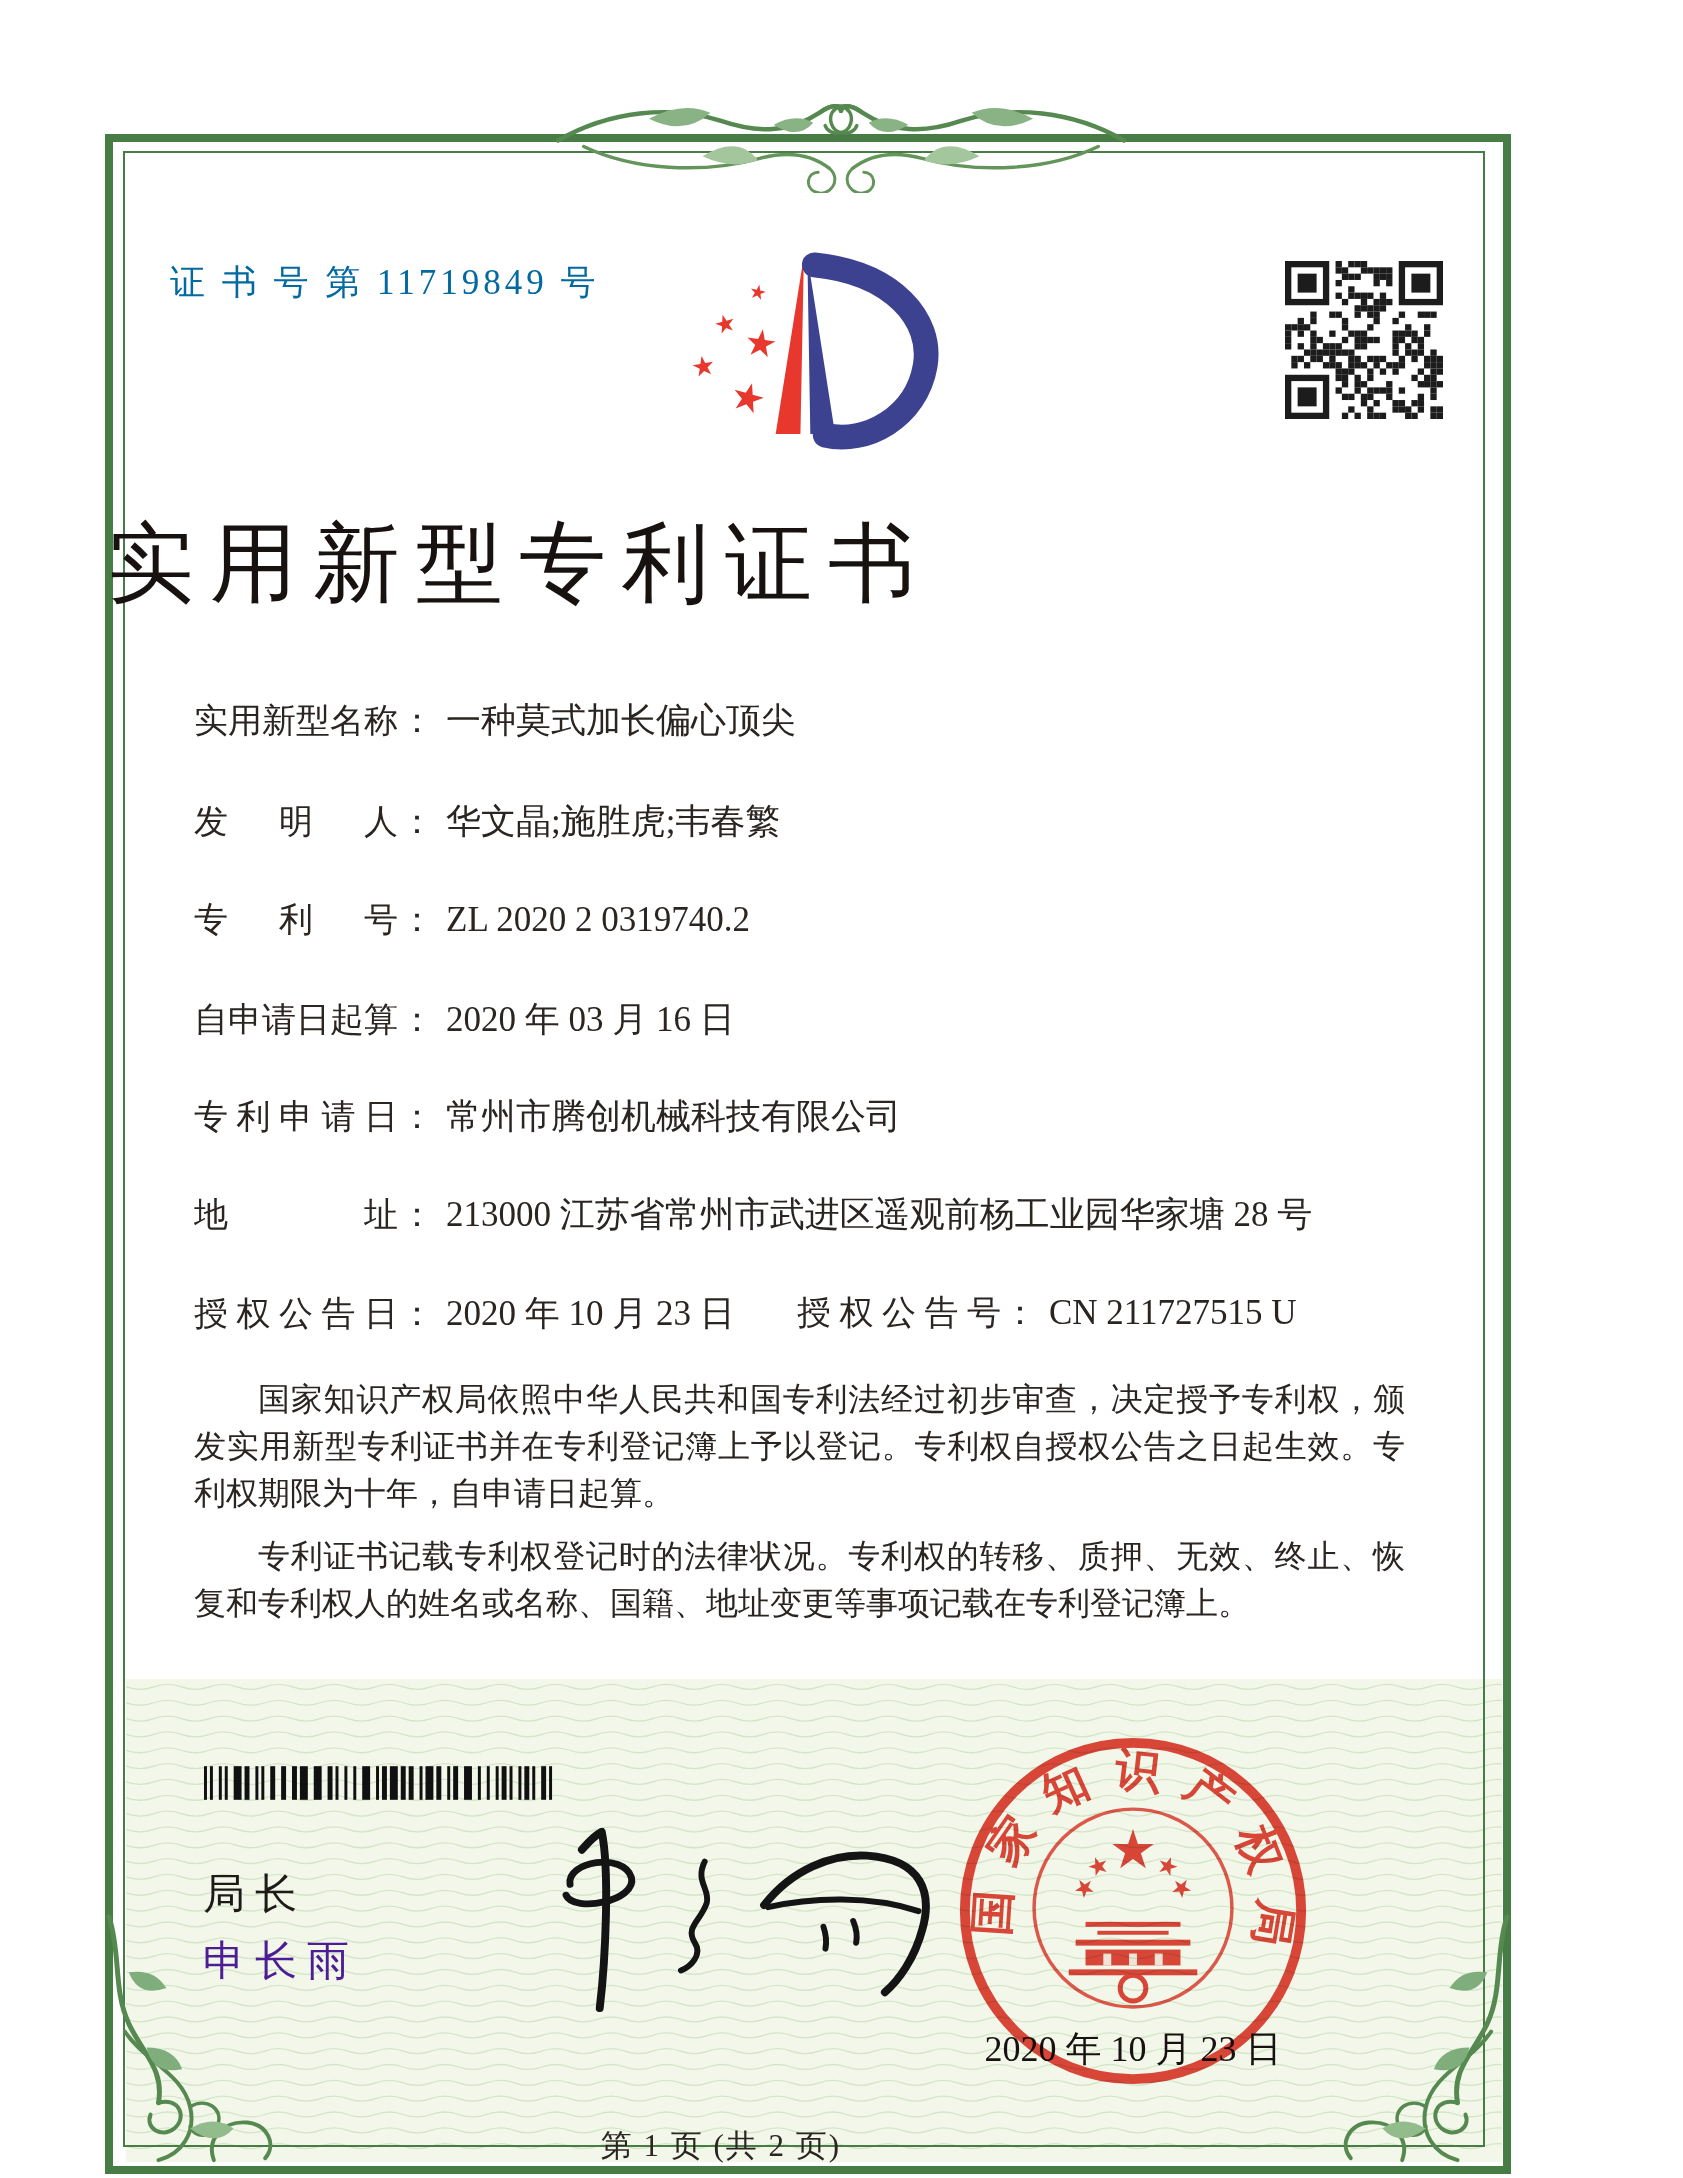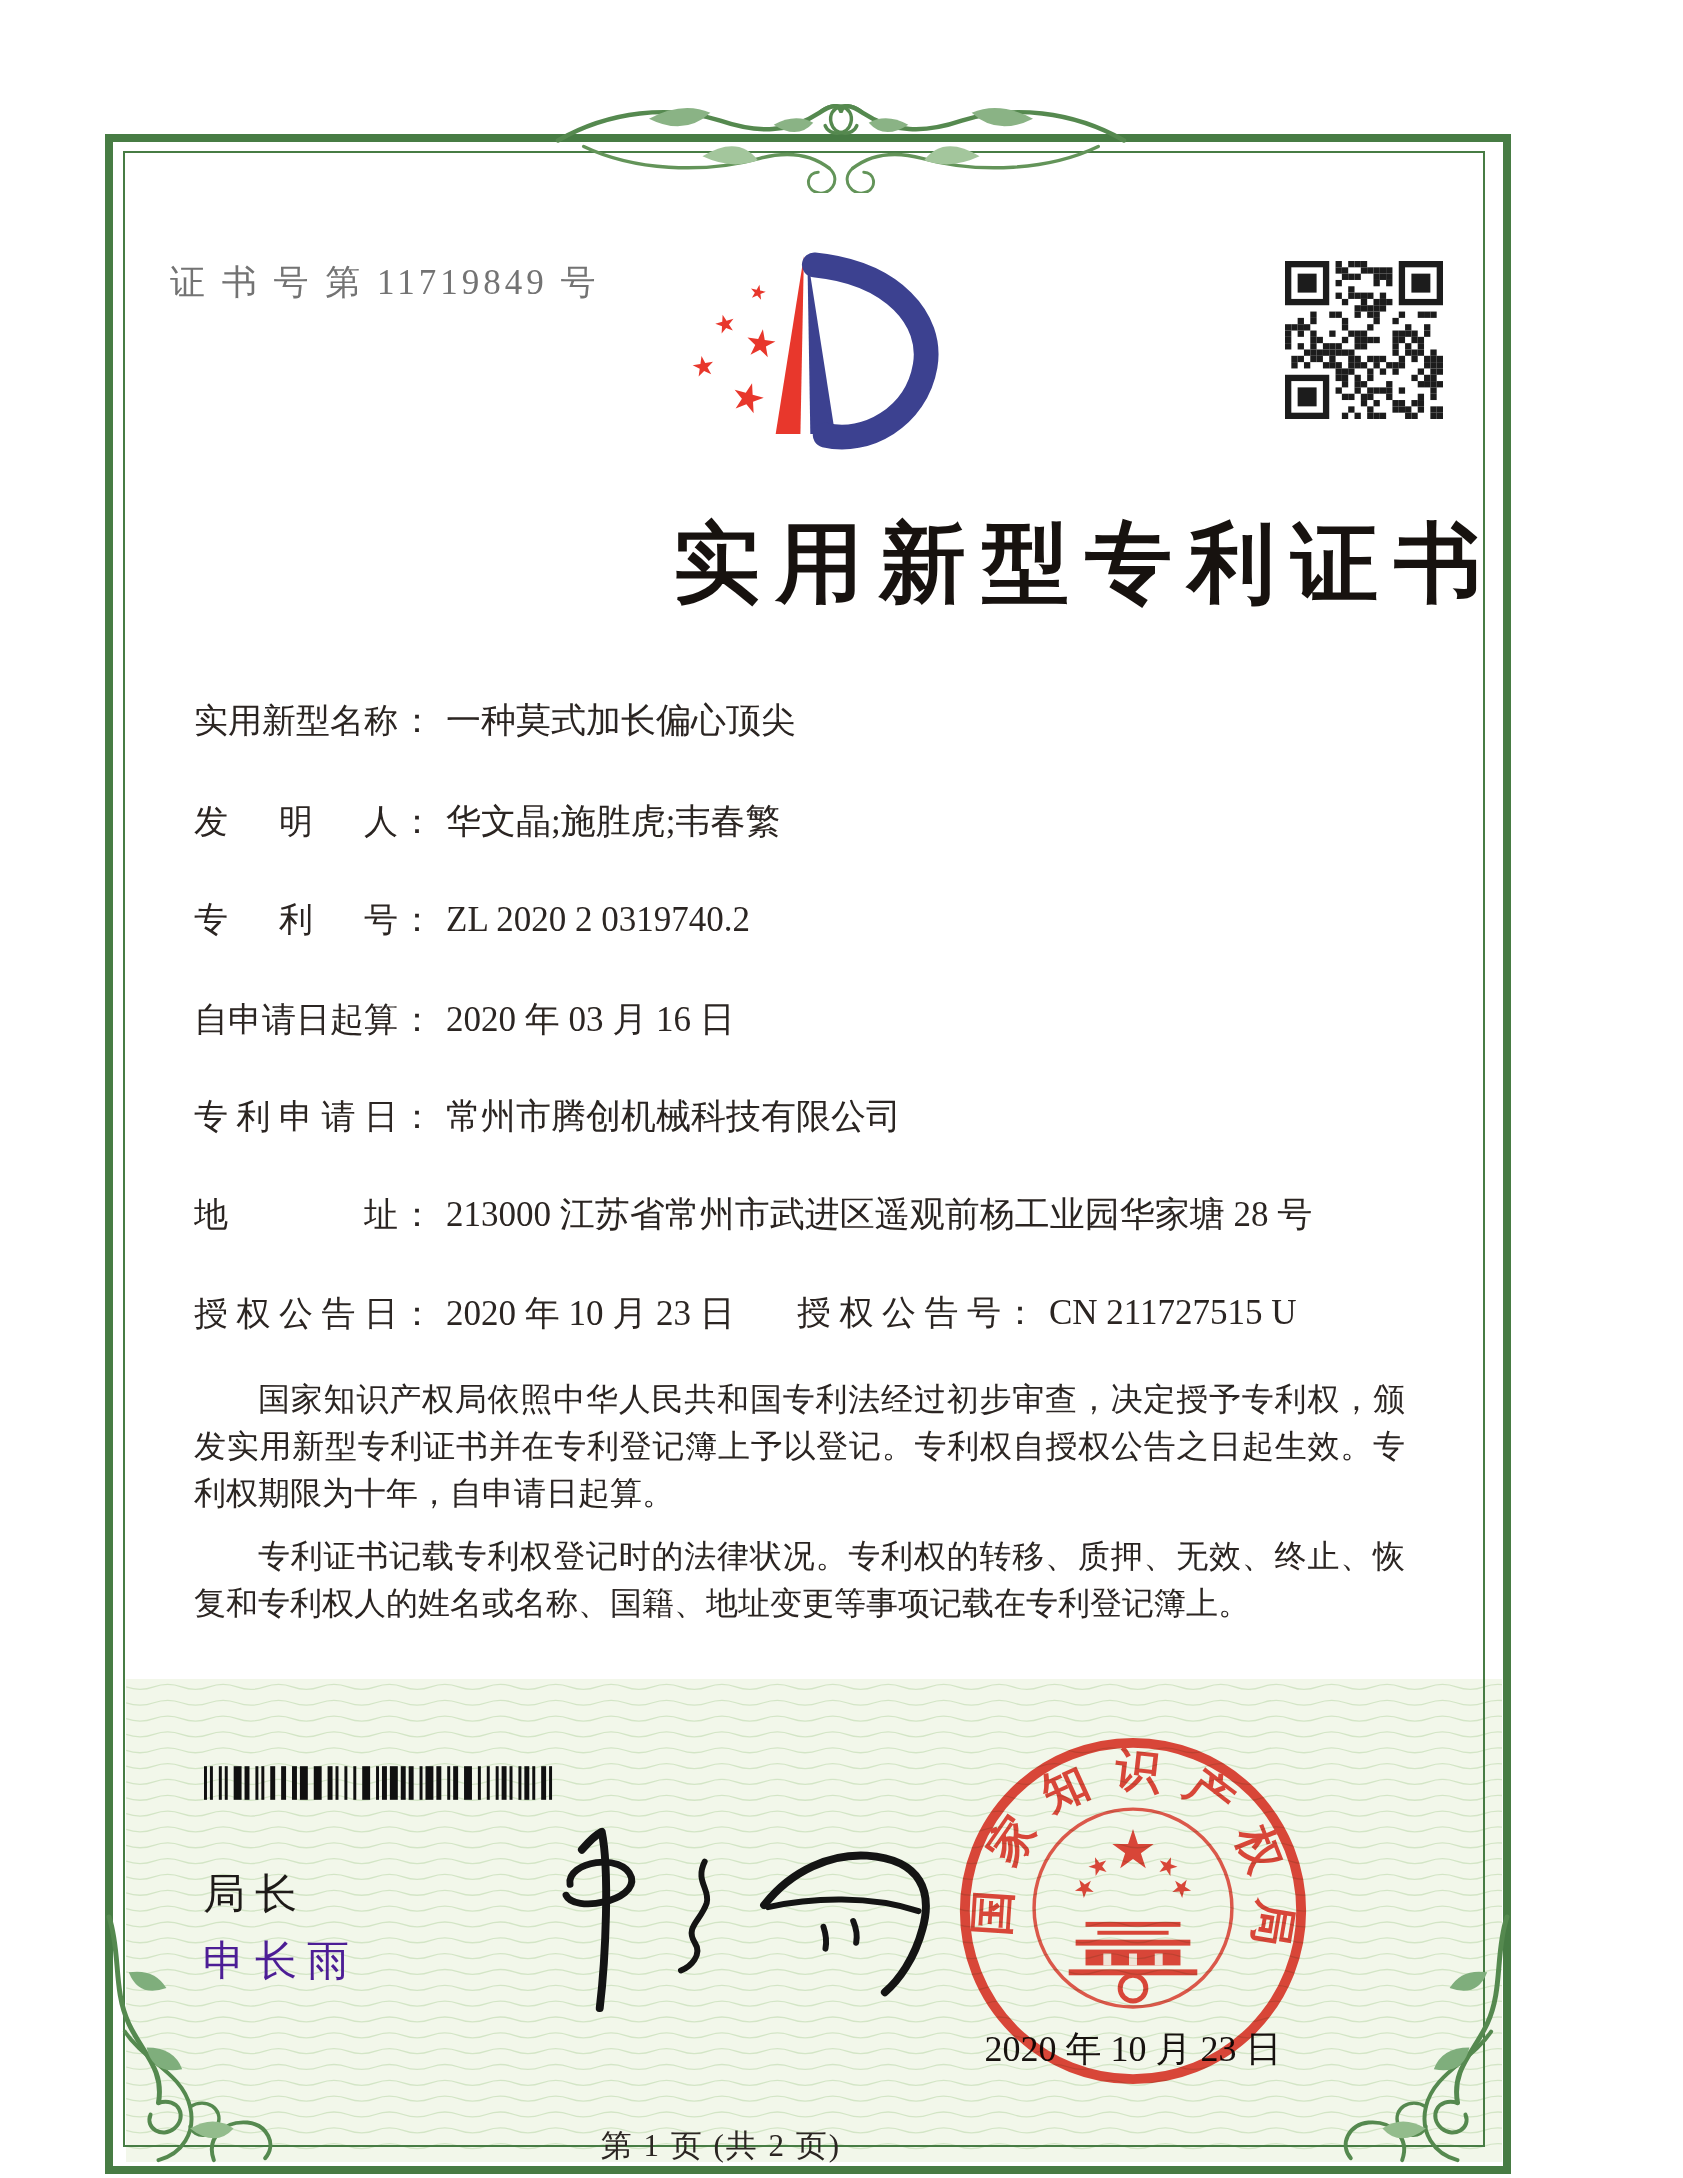--- a/index.html
+++ b/index.html
@@ -11,26 +11,26 @@
   .border-inner{position:absolute;left:123px;top:151px;width:1358px;height:1992px;border:2px solid #477c44;z-index:2;}
 
   
   .guilloche{position:absolute;left:126px;top:1679px;width:1376px;height:483px;background:#f2f7ea;z-index:1;}
 
   .ornament-top{position:absolute;left:554px;top:89px;width:574px;height:104px;z-index:3;}
   .ornament-corner{position:absolute;width:208px;height:257px;z-index:3;}
   .ornament-left{left:95px;top:1913px;}
   .ornament-right{left:1313px;top:1913px;transform:scaleX(-1);}
 
-  .cert-no{position:absolute;left:170px;top:259px;font-size:35px;letter-spacing:4px;color:#737373;z-index:4;}
+  .cert-no{position:absolute;left:170px;top:259px;font-size:35px;letter-spacing:4px;color:#0369a1;z-index:4;}
 
   .logo{position:absolute;left:644px;top:223px;width:297px;height:248px;z-index:4;}
   .qr{position:absolute;left:1285px;top:261px;width:158px;height:158px;z-index:4;}
 
-  .title{position:absolute;left:107px;top:505px;width:1390px;text-align:right;font-size:87px;font-weight:bold;
+  .title{position:absolute;left:107px;top:505px;width:1390px;text-align:left;font-size:87px;font-weight:normal;
          letter-spacing:16px;color:#17120f;z-index:4;}
 
   .frow{position:absolute;left:194px;font-size:34px;white-space:nowrap;z-index:4;color:#2b2522;}
   .flabel{display:inline-block;width:204px;text-align:justify;text-align-last:justify;vertical-align:bottom;}
   .fcolon{margin-left:2px;}
   .fval{margin-left:12px;font-size:35px;}
 
   .paragraphs{position:absolute;left:178px;top:1360px;width:1243px;z-index:4;}
   .paragraphs p{margin:16px;font-size:32px;line-height:47px;text-align:justify;text-indent:2em;color:#2b2522;}
 

